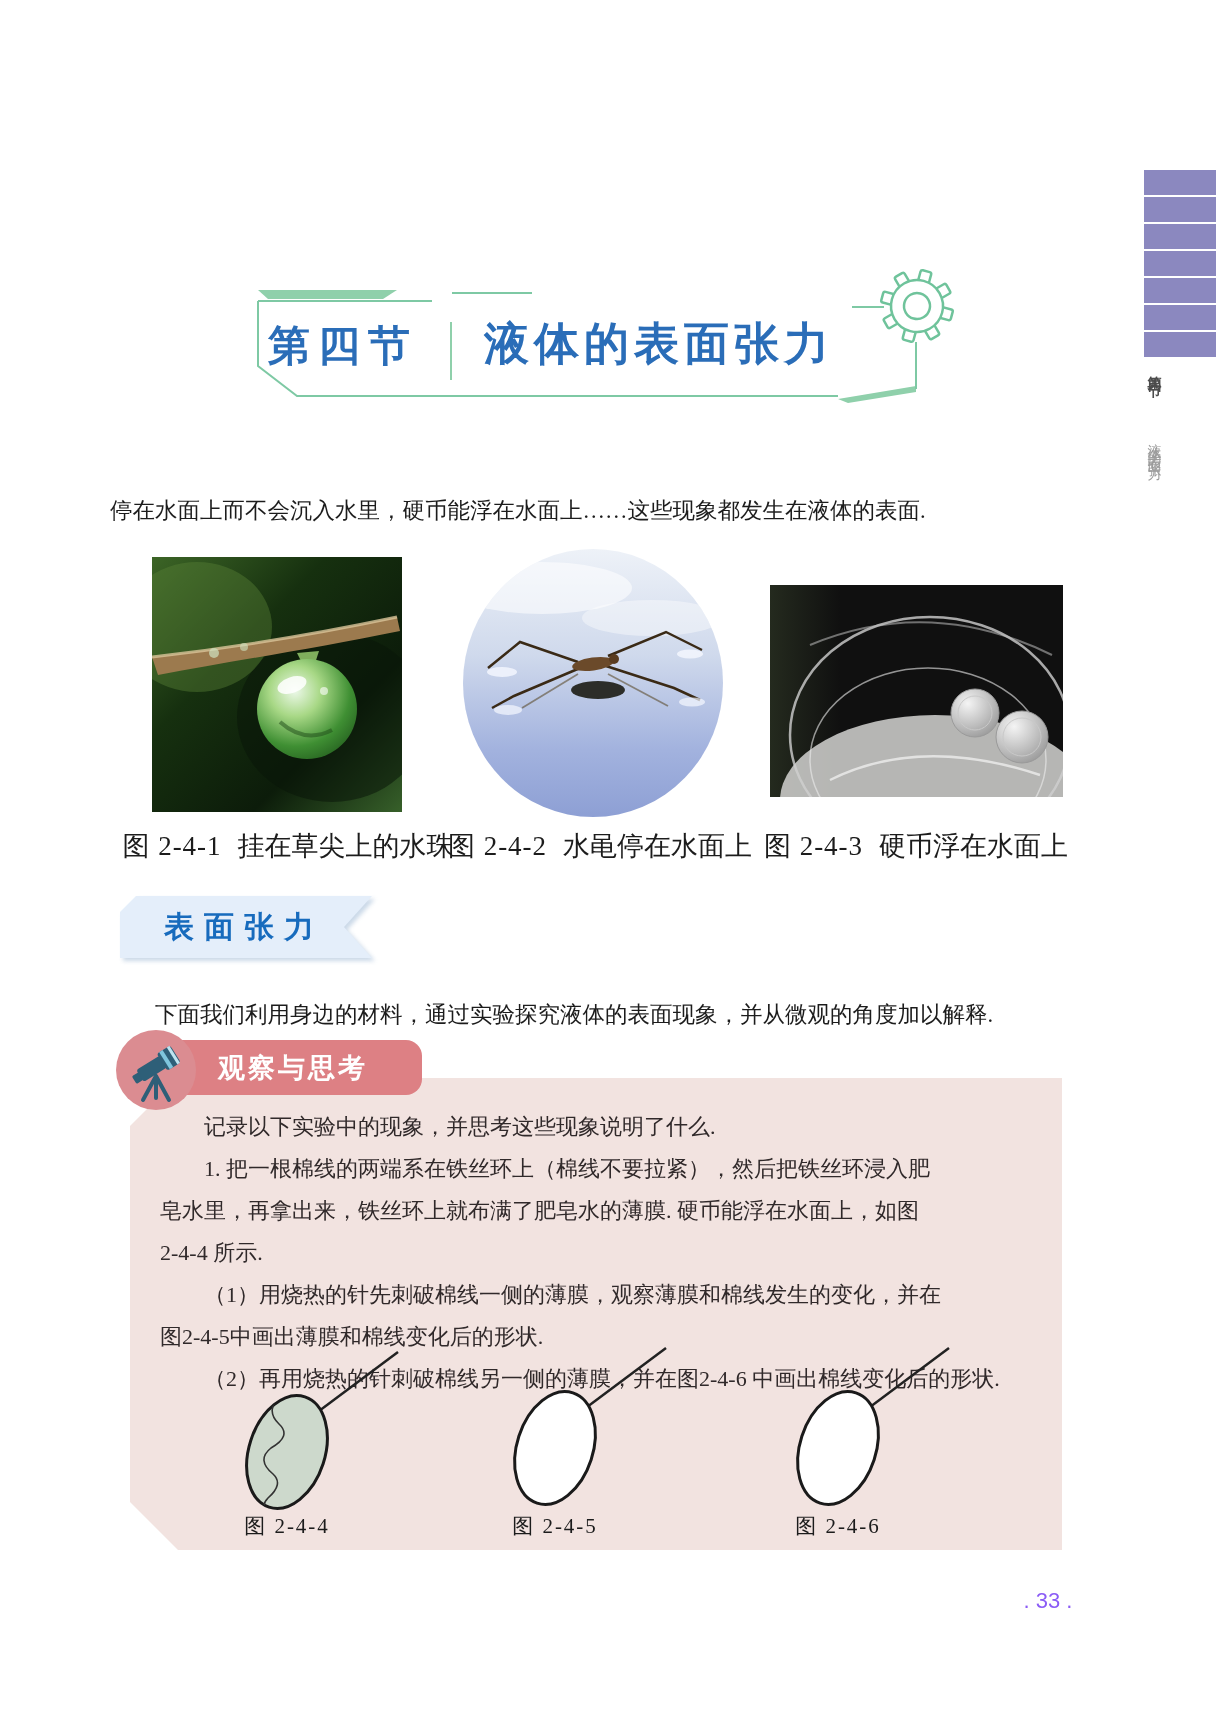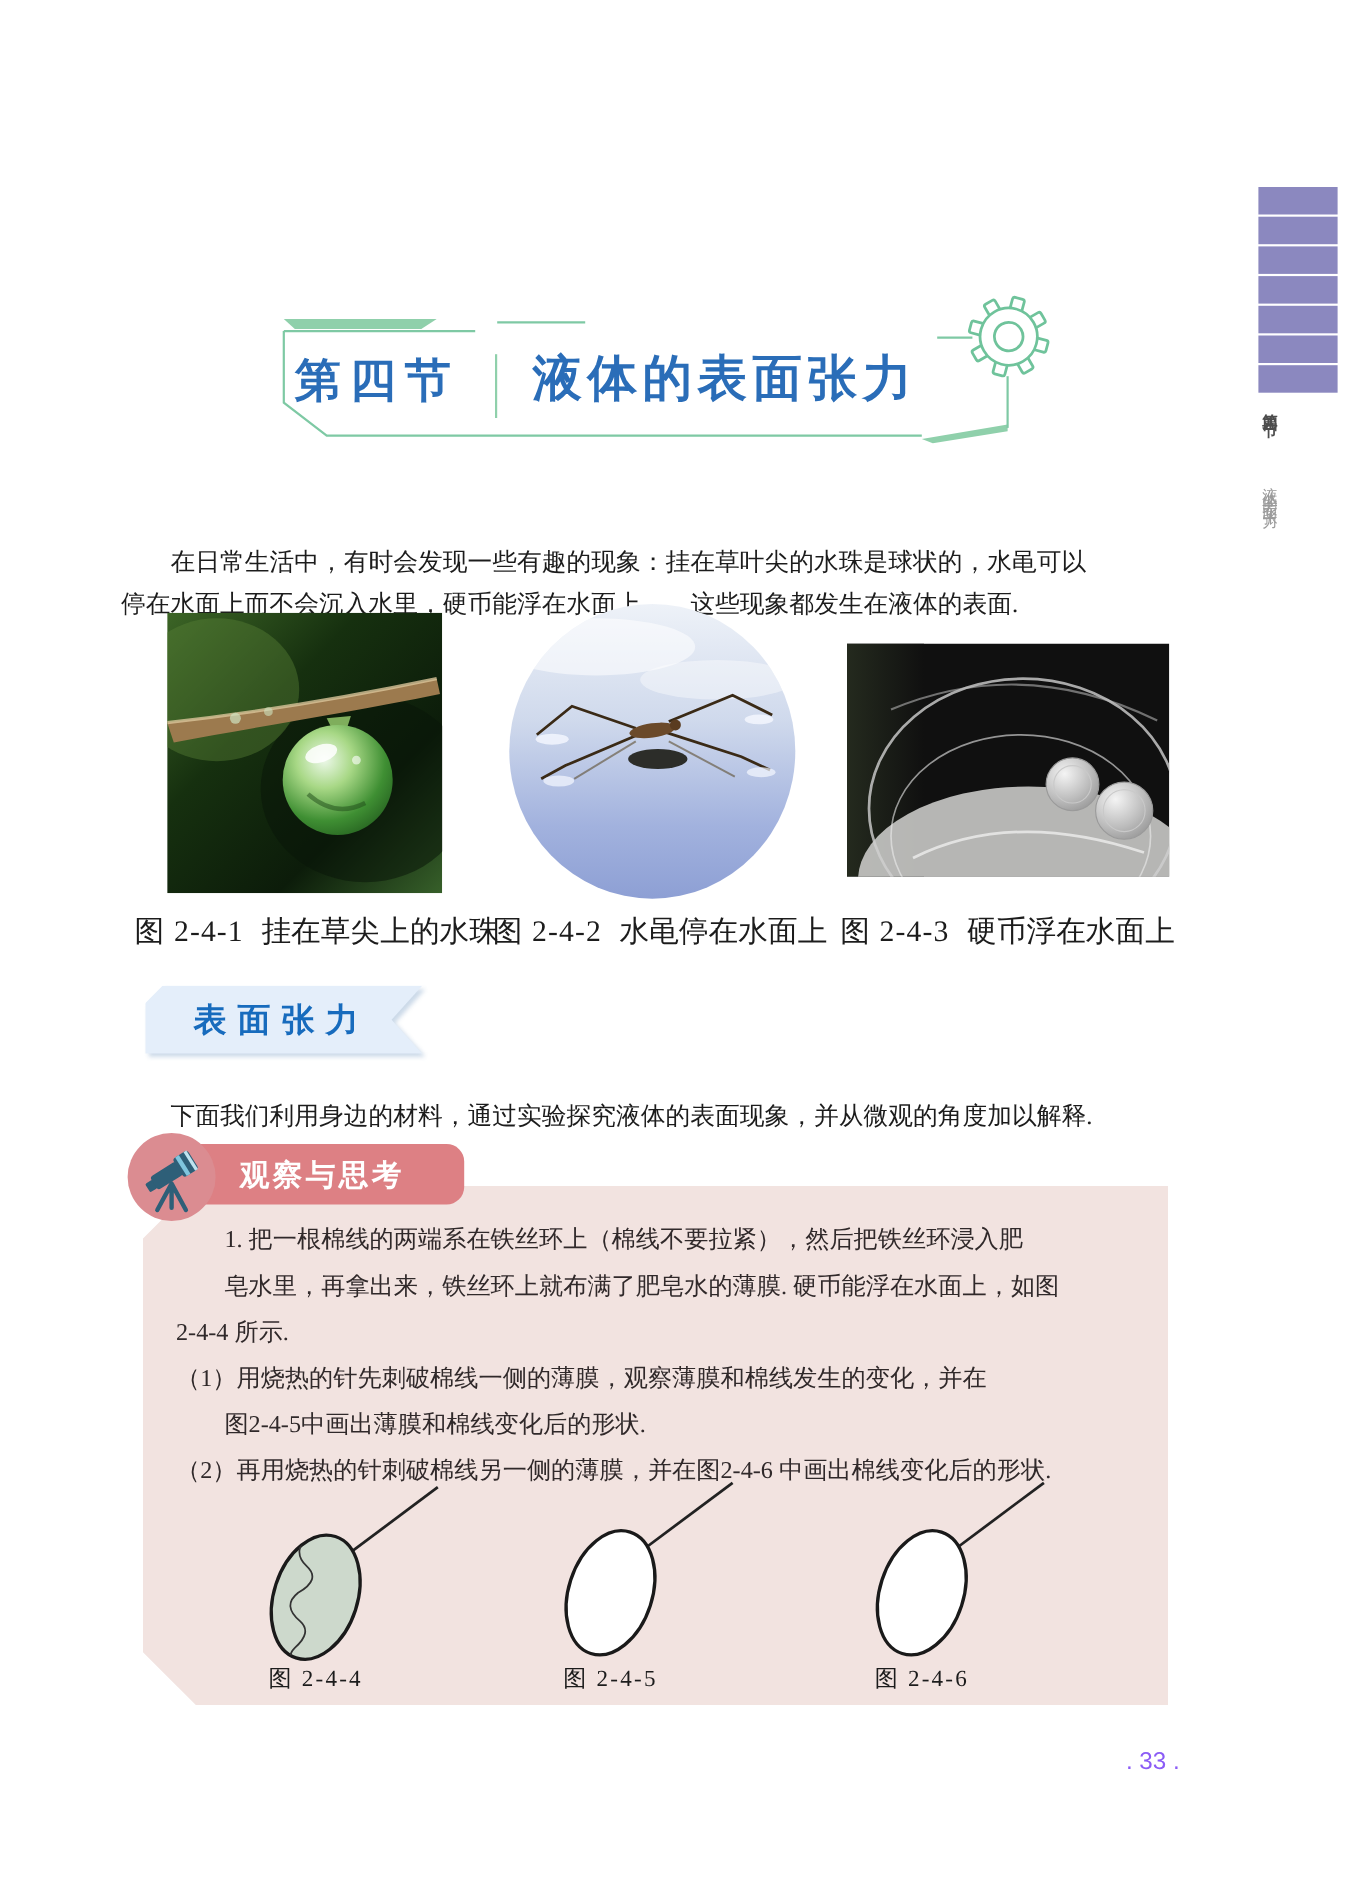--- a/index.html
+++ b/index.html
@@ -25,21 +25,21 @@
   .intro{position:absolute;left:110px;top:492px;font-size:22.5px;line-height:38px;}
   .intro .l1{text-indent:2em;white-space:nowrap;}
   .intro .l2{white-space:nowrap;}
 
   
   .photo{position:absolute;}
   .photo-cap{position:absolute;top:828px;font-size:27px;transform:translateX(-50%);white-space:nowrap;}
   .photo-cap .cap-id{margin-right:16px;letter-spacing:1px;}
 
   
-  .banner-wrap{position:absolute;left:132px;top:896px;filter:drop-shadow(3px 3px 2px rgba(140,170,205,.45));}
+  .banner-wrap{position:absolute;left:120px;top:896px;filter:drop-shadow(3px 3px 2px rgba(140,170,205,.45));}
   .banner{width:252px;height:62px;background:#e4eefa;display:flex;align-items:center;
           clip-path:polygon(16px 0,100% 0,calc(100% - 28px) 50%,100% 100%,0 100%,0 16px);}
   .banner span{font:bold 30px "Liberation Sans","DejaVu Sans",sans-serif;color:#176bbd;
                letter-spacing:10px;padding-left:44px;}
 
   .lead{position:absolute;left:110px;top:999px;font-size:22.5px;text-indent:2em;white-space:nowrap;font-family:Liberation Serif, serif;}
 
   
   .act-box{position:absolute;left:130px;top:1078px;width:932px;height:472px;background:#f2e3e0;
            clip-path:polygon(48px 0,100% 0,100% 100%,48px 100%,0 calc(100% - 48px),0 48px);}
@@ -96,21 +96,20 @@
     <div class="tab"></div>
     <div class="tab"></div>
     <div class="tab"></div>
     <div class="tab"></div>
     <div class="tab"></div>
   </div>
   <div class="vtext vsec">第四节</div>
   <div class="vtext vtitle">液体的表面张力</div>
 
   <div class="intro">
-    <div class="l1">在日常生活中，有时会发现一些有趣的现象：挂在草叶尖的水珠是球状的，水黾可以</div>
     <div class="l2">停在水面上而不会沉入水里，硬币能浮在水面上……这些现象都发生在液体的表面.</div>
   </div>
 
   <svg class="photo" style="left:152px;top:557px" width="250" height="255" viewBox="0 0 250 255">
     <defs>
       <linearGradient id="p1bg" x1="0" y1="0" x2="1" y2="1">
         <stop offset="0" stop-color="#3c6526"></stop>
           <stop offset="0.35" stop-color="#16300f"></stop>
         <stop offset="0.7" stop-color="#0c1c0a"></stop>
           <stop offset="1" stop-color="#37602a"></stop>
@@ -225,20 +224,21 @@
         <rect x="14" y="32" width="8" height="9" rx="1.5" fill="#2e5f78"></rect>
         <rect x="21" y="29" width="28" height="14" rx="3" fill="#2e5f78"></rect>
         <rect x="47" y="26" width="16" height="20" rx="3" fill="#2e5f78"></rect>
         <rect x="50" y="26" width="4" height="20" fill="#7fc5dd"></rect>
         <rect x="59" y="26" width="3" height="20" fill="#bfe3ef"></rect>
       </g>
     </svg>
   </div>
 
   <div class="act-lines">
+    <div>记录以下实验中的现象，并思考这些现象说明了什么.</div>
     <div>1. 把一根棉线的两端系在铁丝环上（棉线不要拉紧），然后把铁丝环浸入肥</div>
     <div>皂水里，再拿出来，铁丝环上就布满了肥皂水的薄膜. 硬币能浮在水面上，如图</div>
     <div>2-4-4 所示.</div>
     <div>（1）用烧热的针先刺破棉线一侧的薄膜，观察薄膜和棉线发生的变化，并在</div>
     <div>图2-4-5中画出薄膜和棉线变化后的形状.</div>
     <div>（2）再用烧热的针刺破棉线另一侧的薄膜，并在图2-4-6 中画出棉线变化后的形状.</div>
   </div>
 
   <svg class="act-figs" width="932" height="200" viewBox="0 0 932 200">
     <defs>

